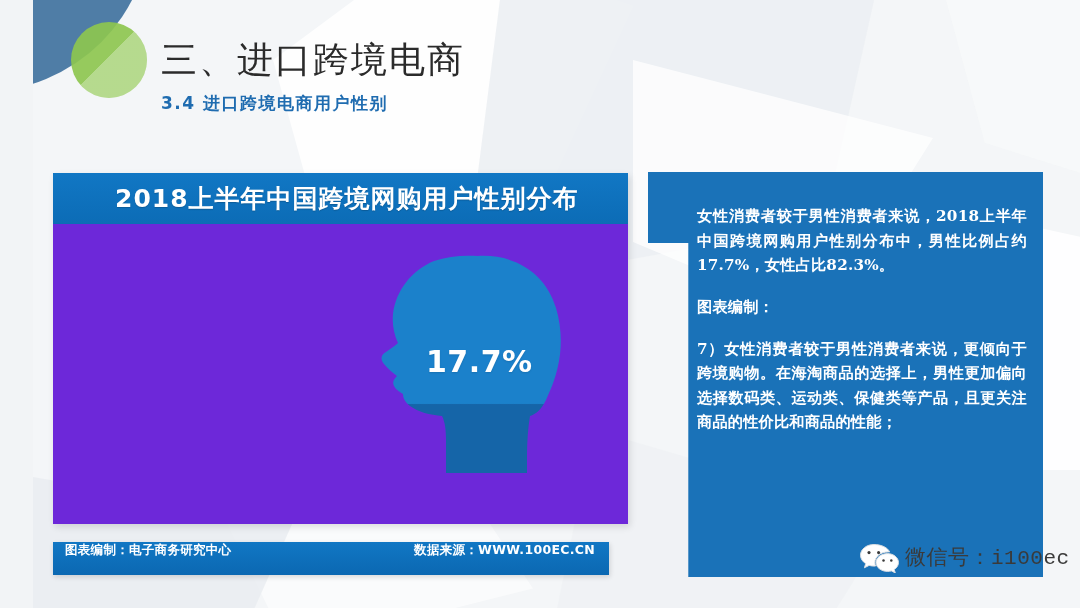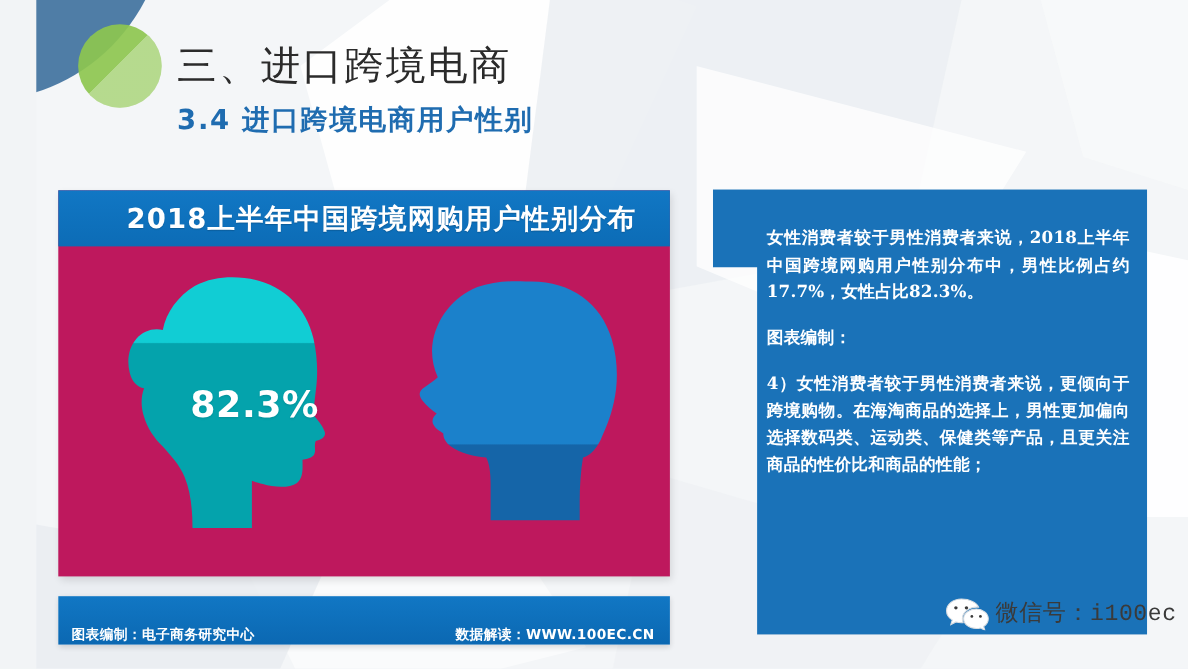--- a/index.html
+++ b/index.html
@@ -74,31 +74,32 @@
 
   
   .heading-main {
     position: absolute; left: 128px; top: 36px;
     font-size: 36px; font-weight: 400; color: #2b2b2b;
     letter-spacing: 2px; white-space: nowrap;
     font-family: "DejaVu Sans", "Liberation Sans", sans-serif;
   }
   .heading-sub {
     position: absolute; left: 128px; top: 92px;
-    font-size: 25px; font-weight: 700; color: #1f6cb0;
+    font-size: 17px; font-weight: 700; color: #1f6cb0;
     letter-spacing: 1.5px; white-space: nowrap;
     font-family: "DejaVu Sans", "Liberation Sans", sans-serif;
   }
 
   
   .info-card {
     position: absolute; left: 20px; top: 173px;
     width: 556px; height: 351px;
-    background: #be185d;
+    background: #6d28d9;
     box-shadow: 2px 3px 7px rgba(0,0,0,.12);
+    padding-left: 19px;
   }
   .info-card-header {
     position: absolute; left: 0; top: 0; width: 100%; height: 51px;
     background: linear-gradient(180deg, #1177c4 0%, #0c6cb6 100%);
     display: flex; align-items: center;
   }
   .info-card-title {
     color: #ffffff; font-size: 25px; font-weight: 700;
     letter-spacing: 1px; margin-left: 62px;
     font-family: "DejaVu Sans", "Liberation Sans", sans-serif;
@@ -118,23 +119,23 @@
     font-family: "DejaVu Sans", "Liberation Sans", sans-serif;
     letter-spacing: .5px;
     text-shadow: 0 1px 2px rgba(0,0,0,.12);
   }
   .label-female { left: 58px; top: 102px; font-size: 33px; }
   .label-male   { left: 48px; top: 92px;  font-size: 30px; }
 
   
   .credit-bar {
     position: absolute; left: 20px; top: 542px;
-    width: 556px; height: 44px;
+    width: 556px; height: 33px;
     background: linear-gradient(180deg, #1177c4 0%, #0b68b2 100%);
-    display: flex; align-items: flex-end; justify-content: space-between;
+    display: flex; align-items: flex-start; justify-content: space-between;
     box-shadow: 1px 2px 5px rgba(0,0,0,.14);
   }
   .credit-left, .credit-right {
     color: #ffffff; font-size: 12.5px; font-weight: 700;
     font-family: "DejaVu Sans", "Liberation Sans", sans-serif;
     letter-spacing: .3px;
   }
   .credit-left { margin-left: 12px; }
   .credit-right { margin-right: 14px; }
 
@@ -190,56 +191,20 @@
   <div class="heading-sub">3.4  进口跨境电商用户性别</div>
 
   <div class="info-card">
 
     <div class="info-card-header">
       <div class="info-card-title">2018上半年中国跨境网购用户性别分布</div>
     </div>
 
     <div class="heads-area">
 
-      <div class="head-wrap head-female">
-        <svg viewBox="0 0 214 240" width="214" height="240">
-          <defs>
-            <linearGradient id="femGrad" x1="0" y1="0" x2="0" y2="1">
-              <stop offset="0%" stop-color="#11cdd4"></stop>
-              <stop offset="26%" stop-color="#11cdd4"></stop>
-              <stop offset="26.5%" stop-color="#04a3ac"></stop>
-              <stop offset="100%" stop-color="#04a3ac"></stop>
-            </linearGradient>
-          </defs>
-          <path fill="url(#femGrad)" d="
-            M 96 6
-            C 133 6 162 27 170 62
-            C 174 80 174 96 172 110
-            C 171 119 170 126 170 131
-            C 172 134 178 140 180 146
-            C 182 151 177 154 172 155
-            C 170 160 173 164 170 168
-            C 167 171 163 171 160 172
-            C 160 180 161 188 155 193
-            C 148 198 134 197 124 194
-            C 120 193 117 192 114 191
-            C 114 204 114 218 114 234
-            L 60 234
-            C 60 216 58 200 53 188
-            C 48 176 40 168 33 160
-            C 25 152 19 143 16 133
-            C 13 124 13 115 16 107
-            C 10 106 5 101 3 93
-            C 0 82 2 70 9 62
-            C 15 55 24 52 33 54
-            C 36 38 47 23 62 14
-            C 73 8 85 6 96 6 Z"></path>
-        </svg>
-        <div class="head-label label-female">82.3%</div>
-      </div>
 
       <div class="head-wrap head-male">
         <svg viewBox="0 0 196 225" width="196" height="225">
           <defs>
             <linearGradient id="malGrad" x1="0" y1="0" x2="0" y2="1">
               <stop offset="0%" stop-color="#1b81cb"></stop>
               <stop offset="68%" stop-color="#1b81cb"></stop>
               <stop offset="68.5%" stop-color="#1565a8"></stop>
               <stop offset="100%" stop-color="#1565a8"></stop>
             </linearGradient>
@@ -259,35 +224,36 @@
             C 27 150 25 146 25 142
             C 22 140 18 138 16 134
             C 14 130 16 127 19 124
             C 15 121 10 117 6 112
             C 2 107 3 103 8 100
             C 12 97 17 94 20 91
             C 16 82 14 72 15 62
             C 18 38 34 18 56 9
             C 70 4 86 3 100 4 Z"></path>
         </svg>
+        <div class="head-label label-male">17.7%</div>
       </div>
 
     </div>
   </div>
 
   <div class="credit-bar">
     <div class="credit-left">图表编制：电子商务研究中心</div>
-    <div class="credit-right">数据解读：WWW.100EC.CN</div>
+    <div class="credit-right">数据来源：WWW.100EC.CN</div>
   </div>
 
   <div class="text-panel">
     <div class="text-panel-inner">
       <p>女性消费者较于男性消费者来说，2018上半年中国跨境网购用户性别分布中，男性比例占约17.7%，女性占比82.3%。</p>
       <p>图表编制：</p>
-      <p>4）女性消费者较于男性消费者来说，更倾向于跨境购物。在海淘商品的选择上，男性更加偏向选择数码类、运动类、保健类等产品，且更关注商品的性价比和商品的性能；</p>
+      <p>7）女性消费者较于男性消费者来说，更倾向于跨境购物。在海淘商品的选择上，男性更加偏向选择数码类、运动类、保健类等产品，且更关注商品的性价比和商品的性能；</p>
     </div>
   </div>
 
   <div class="wechat-badge">
     <svg width="40" height="32" viewBox="0 0 40 32">
       <path fill="#ffffff" stroke="#d8dde2" stroke-width="1" d="M15 3.5 C7.5 3.5 1.5 8.3 1.5 14.2 c0 3.4 2 6.4 5.2 8.4 l-1.3 4.2 4.7-2.4 c1.6 .45 3.3 .7 4.9 .7 .55 0 1.1-.03 1.6-.08 -.45-1.1-.7-2.3-.7-3.5 0-5.9 5.9-10.6 13.2-10.6 .5 0 1 .02 1.5 .07 C29 6.9 22.7 3.5 15 3.5 Z"></path>
       <path fill="#ffffff" stroke="#d8dde2" stroke-width="1" d="M28.6 12.6 C22.2 12.6 17 16.6 17 21.5 c0 4.9 5.2 8.9 11.6 8.9 1.3 0 2.6-.17 3.8-.5 l3.9 2.0 -1.1-3.4 c2.6-1.65 4.3-4.15 4.3-7.0 0-4.9-5.2-8.9-10.9-8.9 Z"></path>
       <circle cx="10" cy="11.6" r="1.55" fill="#3a3a3a"></circle>
       <circle cx="19.6" cy="11.6" r="1.55" fill="#3a3a3a"></circle>
       <circle cx="24.5" cy="19.4" r="1.25" fill="#3a3a3a"></circle>

